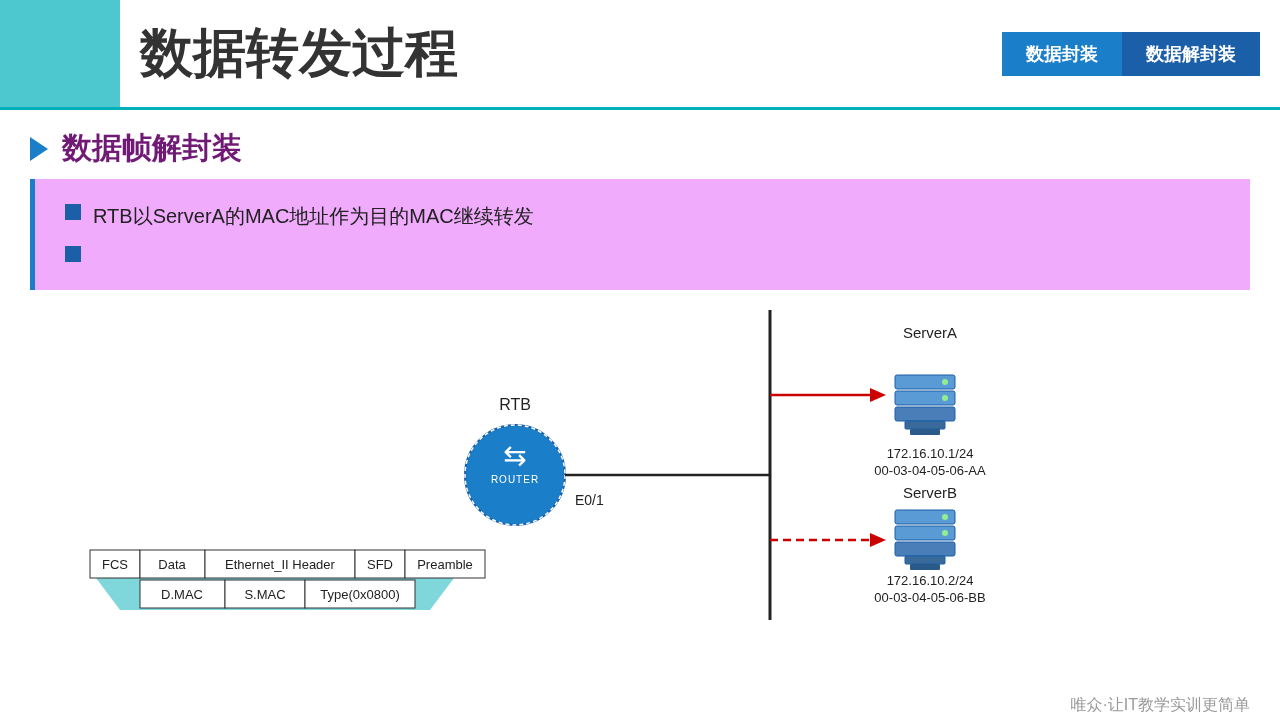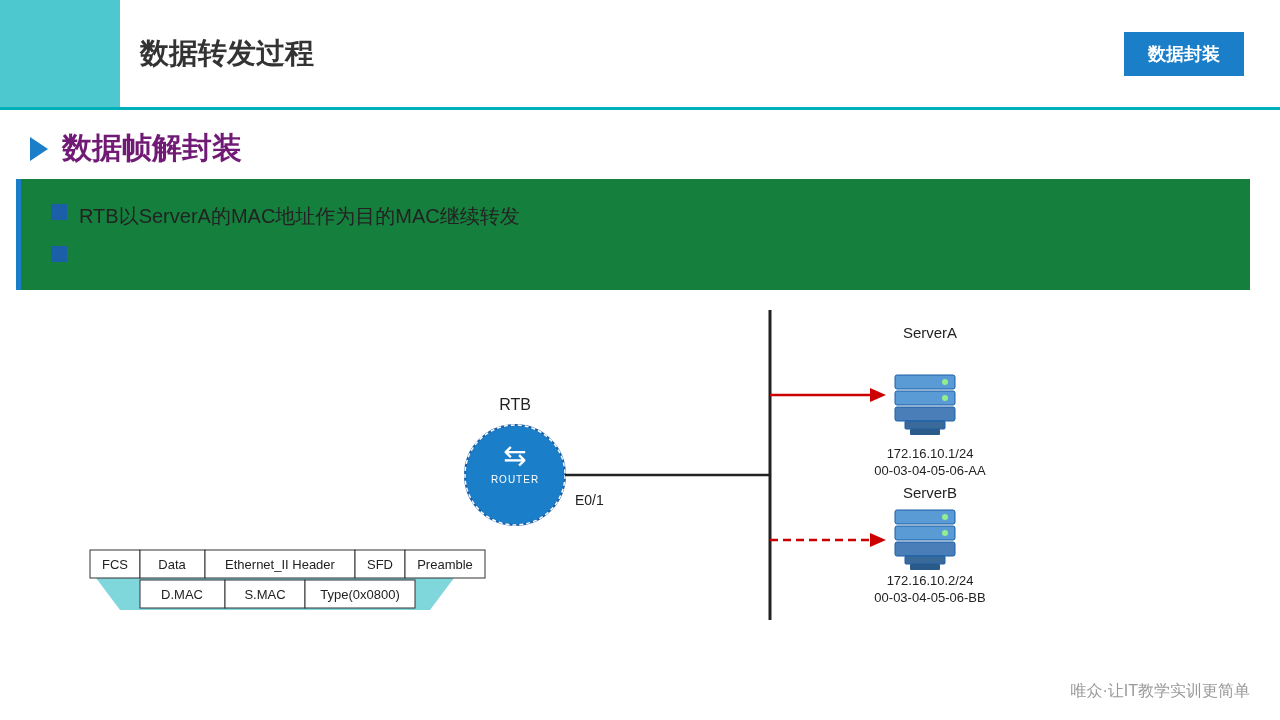--- a/index.html
+++ b/index.html
@@ -21,28 +21,28 @@
       position: relative;
     }
     .header-accent {
       width: 120px;
       height: 110px;
       background: #00b0b9;
       opacity: 0.7;
       margin-right: 20px;
     }
     .header-title {
-      font-size: 29px;
+      font-size: 53px;
       font-weight: bold;
       color: #333;
       flex: 1;
     }
     .header-tabs {
       display: flex;
-      margin-right: 36px;
+      margin-right: 20px;
     }
     .header-tab {
       padding: 10px 24px;
       font-size: 18px;
       font-weight: bold;
       color: #fff;
       background: #1a7ec8;
       cursor: pointer;
     }
     .header-tab.active {
@@ -63,22 +63,22 @@
       margin-right: 14px;
     }
     .section-title {
       font-size: 30px;
       font-weight: bold;
       color: #701a75;
     }
 
     
     .content-box {
-      margin: 0 30px 10px 16px;
-      background: #15803d;
+      margin: 0 30px 10px 30px;
+      background: #f0abfc;
       border-left: 5px solid #1a7ec8;
       padding: 20px 30px;
       font-size: 20px;
       line-height: 1.7;
       color: #222;
     }
     .bullet-row {
       display: flex;
       align-items: flex-start;
       margin-bottom: 8px;
@@ -103,35 +103,36 @@
     .network-svg {
       position: absolute;
       top: 0; left: 0;
       width: 100%;
       height: 100%;
     }
 
     
     .watermark {
       position: absolute;
-      bottom: 18px;
+      bottom: 4px;
       right: 30px;
       font-size: 16px;
       color: #999;
       margin-top: 44px;
     }
   </style>
 </head>
 <body>
 
 <div class="header">
   <div class="header-accent"></div>
   <div class="header-title">数据转发过程</div>
   <div class="header-tabs">
     <div class="header-tab">数据封装</div>
+    <div class="header-tab active">数据解封装</div>
   </div>
 </div>
 
 <div class="section-title-row">
   <div class="section-arrow"></div>
   <div class="section-title">数据帧解封装</div>
 </div>
 
 <div class="content-box">
   <div class="bullet-row">

